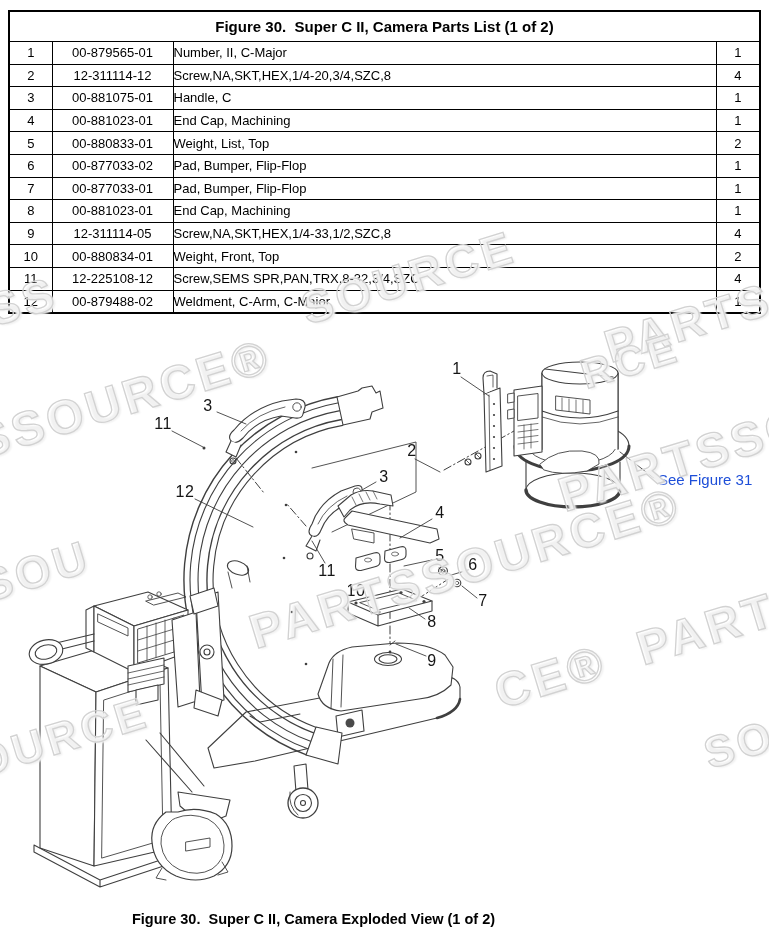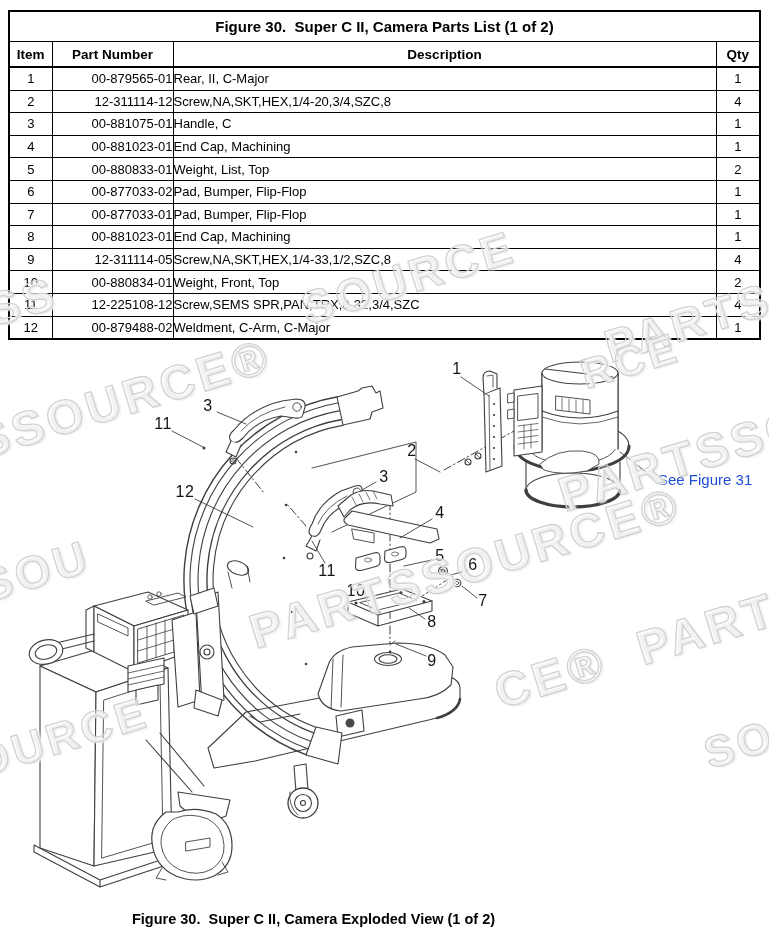--- a/index.html
+++ b/index.html
@@ -8,21 +8,21 @@
   
   table.parts{position:absolute;left:8px;top:10px;width:751px;border-collapse:collapse;
         table-layout:fixed;border:2px solid #000;background:transparent;z-index:2;}
   table.parts th,table.parts td{border:1px solid #000;vertical-align:middle;}
   th.title-cell{height:27px;font-size:15px;font-weight:bold;text-align:center;
         white-space:pre;border-bottom:2px solid #000;border-radius:10px;}
   tr.head-row th{height:22px;font-size:13.5px;font-weight:bold;text-align:center;
         border-bottom:2px solid #000;}
   table.parts td{height:21.6px;font-size:13px;padding:0;white-space:pre;overflow:hidden;}
   td.c0,td.c3{text-align:center;}
-  td.c1{text-align:right;}
+  td.c1{text-align:center;}
   td.c2{text-align:left;padding:0 0 0 4px;}
   
   svg.drawing{position:absolute;left:0;top:0;z-index:1;}
   .callout{position:absolute;transform:translate(-50%,-50%);font-size:16px;color:#151515;
         z-index:3;letter-spacing:0.5px;}
   .see-fig{position:absolute;left:658px;top:471px;font-size:15px;color:#1d4ed8;z-index:3;}
   .caption{position:absolute;left:0;top:911px;width:627px;text-align:center;font-weight:bold;
         font-size:14.5px;white-space:pre;z-index:3;}
   
   .wm{position:absolute;font-weight:bold;letter-spacing:4px;color:transparent;
@@ -38,32 +38,26 @@
     <colgroup>
       <col style="width:43px">
         <col style="width:121px">
         <col style="width:543px">
         <col style="width:44px">
     </colgroup>
     <thead>
       <tr>
         <th class="title-cell" colspan="4">Figure 30.  Super C II, Camera Parts List (1 of 2)</th>
       </tr>
-      <tr class="head-row" id="head-row">
-          <th class="c0">Item</th>
-          <th class="c1">Part Number</th>
-          <th class="c2">Description</th>
-          <th class="c3">Qty</th>
-        </tr>
     </thead>
     <tbody id="parts-body">
         <tr>
           <td class="c0">1</td>
           <td class="c1">00-879565-01</td>
-          <td class="c2">Rear, II, C-Major</td>
+          <td class="c2">Number, II, C-Major</td>
           <td class="c3">1</td>
         </tr>
         <tr>
           <td class="c0">2</td>
           <td class="c1">12-311114-12</td>
           <td class="c2">Screw,NA,SKT,HEX,1/4-20,3/4,SZC,8</td>
           <td class="c3">4</td>
         </tr>
         <tr>
           <td class="c0">3</td>

